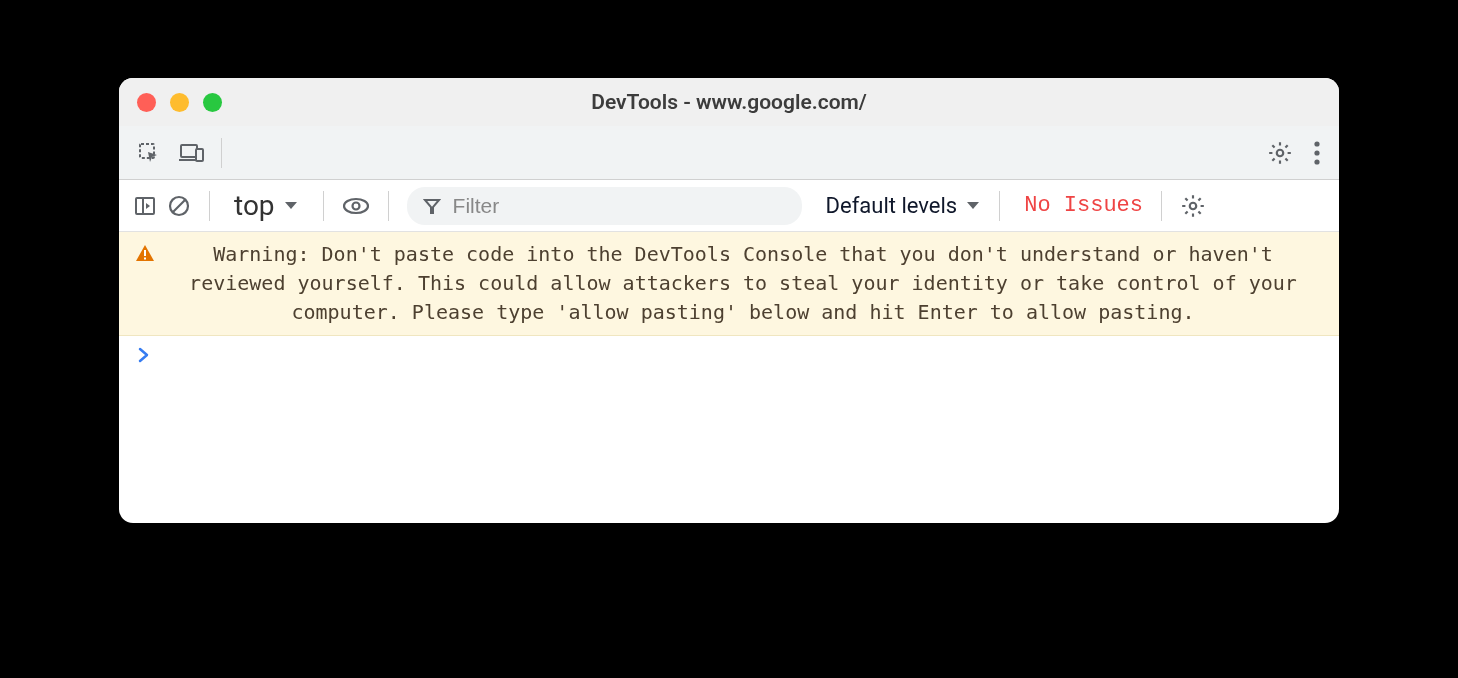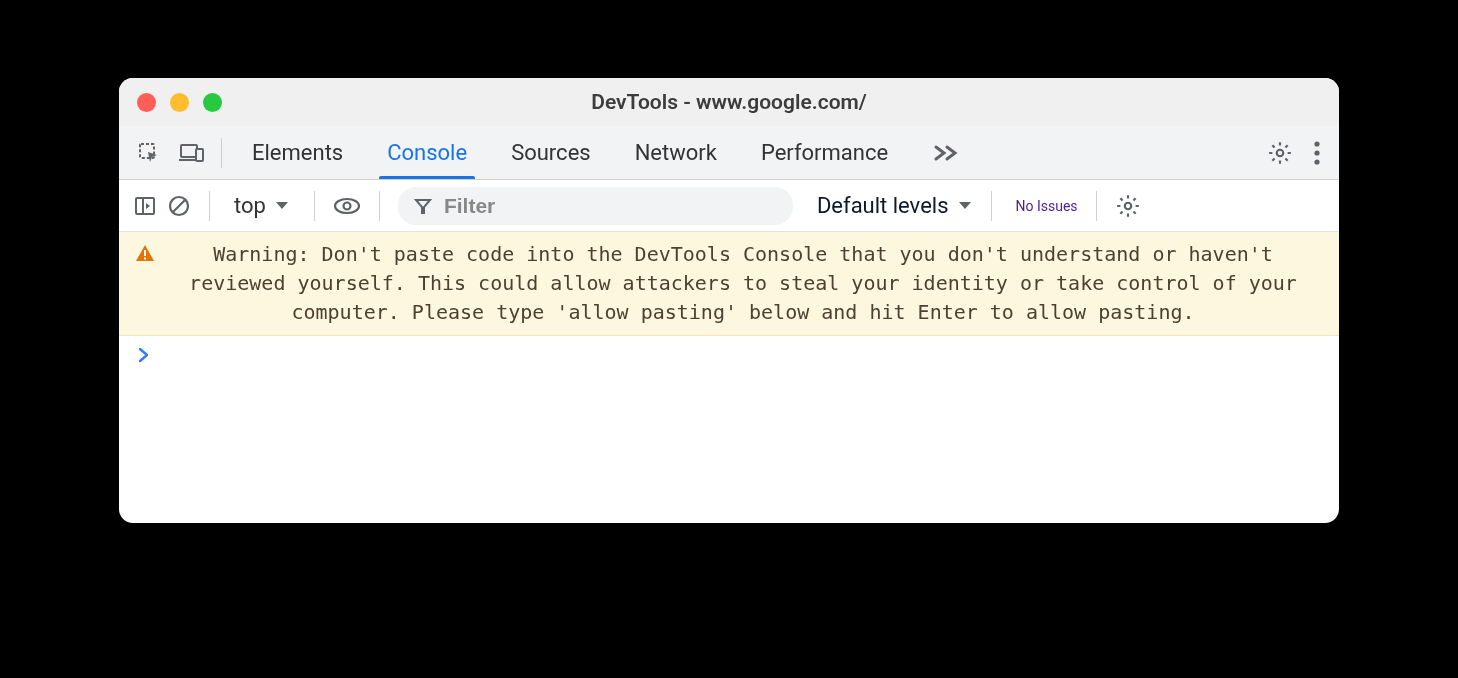--- a/index.html
+++ b/index.html
@@ -120,21 +120,21 @@
   border-bottom: 1px solid #e2e2e2;
   display: flex;
   align-items: center;
   padding: 0 14px;
   gap: 10px;
 }
 .context-dd {
   display: flex;
   align-items: center;
   gap: 8px;
-  font-size: 22px;
+  font-size: 28px;
   color: #333;
   padding: 0 6px;
   cursor: pointer;
 }
 .filter-wrap {
   flex: 0 0 auto;
   width: 395px;
   height: 38px;
   background: #f1f3f4;
   border-radius: 18px;
@@ -143,37 +143,37 @@
   padding: 0 16px;
   gap: 12px;
 }
 .filter-input {
   border: none;
   background: transparent;
   outline: none;
   font-size: 21px;
   color: #333;
   flex: 1;
-  font-weight: bold;
 }
 .filter-input::placeholder { color: #888; }
 .levels-dd {
   display: flex;
   align-items: center;
   gap: 8px;
   font-size: 22px;
   color: #0f172a;
   cursor: pointer;
   margin-left: 14px;
 }
 .issues-link {
-  font-size: 14px;
-  color: #4c1d95;
+  font-size: 22px;
+  color: #ef4444;
   cursor: pointer;
   margin-left: 6px;
+  font-family: Liberation Mono, monospace;
 }
 .console-body {
   flex: 1;
   overflow: auto;
   font-family: Menlo, Consolas, monospace;
   font-size: 20px;
   text-align: center;
 }
 .warning-row {
   background: #fef7e0;
@@ -226,33 +226,20 @@
       </span>
       <span class="icon-btn">
         <svg width="26" height="24" viewBox="0 0 26 24" fill="none" stroke="#5f6368" stroke-width="2">
           <rect x="2" y="4" width="16" height="12" rx="1"></rect>
           <line x1="0" y1="19" x2="20" y2="19"></line>
           <rect x="17" y="8" width="7" height="12" rx="1" fill="#f1f3f4"></rect>
         </svg>
       </span>
     </div>
     <div class="vdiv"></div>
-    <div class="tabs-list">
-      <div class="tab">Elements</div>
-      <div class="tab active">Console</div>
-      <div class="tab">Sources</div>
-      <div class="tab">Network</div>
-      <div class="tab">Performance</div>
-      <div class="tab">
-        <svg width="28" height="20" viewBox="0 0 28 20" fill="none" stroke="#5f6368" stroke-width="3" stroke-linecap="round">
-          <path d="M4 4 L12 10 L4 16"></path>
-          <path d="M15 4 L23 10 L15 16"></path>
-        </svg>
-      </div>
-    </div>
     <div class="tabs-right">
       <span class="icon-btn">
         <svg width="26" height="26" viewBox="0 0 24 24" fill="none" stroke="#5f6368" stroke-width="2">
           <circle cx="12" cy="12" r="3"></circle>
           <path d="M12 2 L12 5 M12 19 L12 22 M4.9 4.9 L7 7 M17 17 L19.1 19.1 M2 12 L5 12 M19 12 L22 12 M4.9 19.1 L7 17 M17 7 L19.1 4.9"></path>
         </svg>
       </span>
       <span class="icon-btn">
         <svg width="8" height="26" viewBox="0 0 8 26" fill="#5f6368">
           <circle cx="4" cy="4" r="2.6"></circle>

